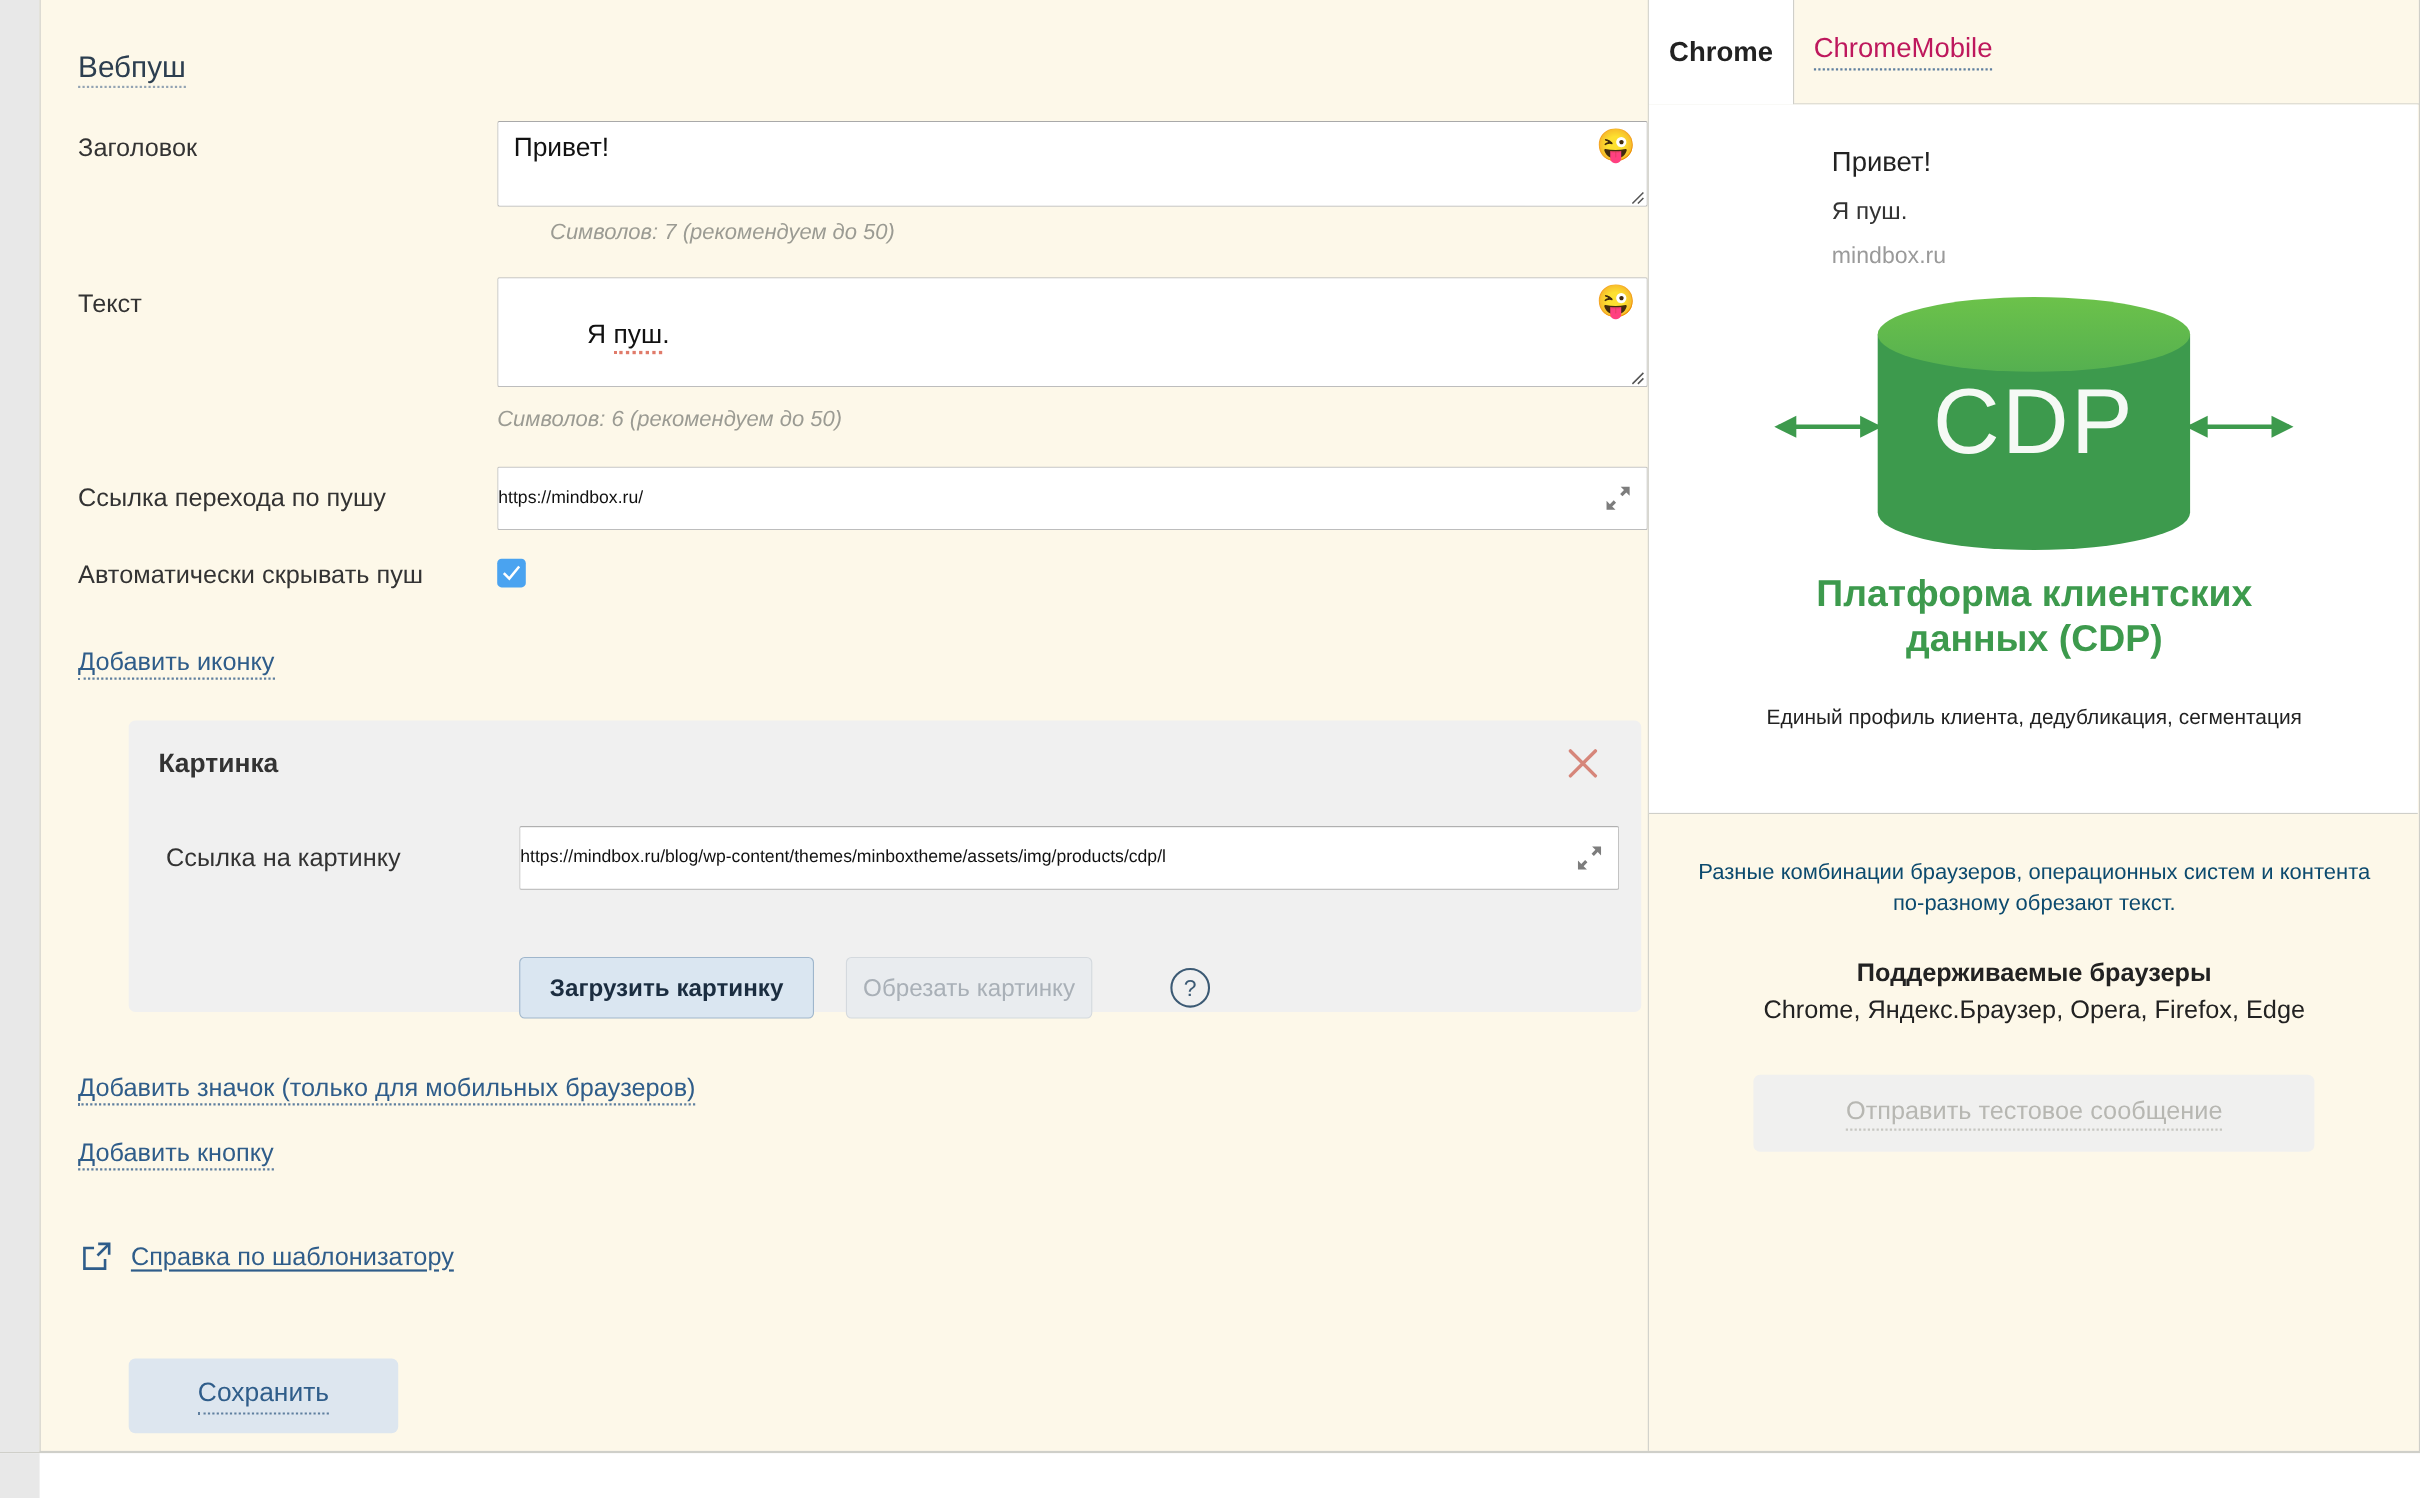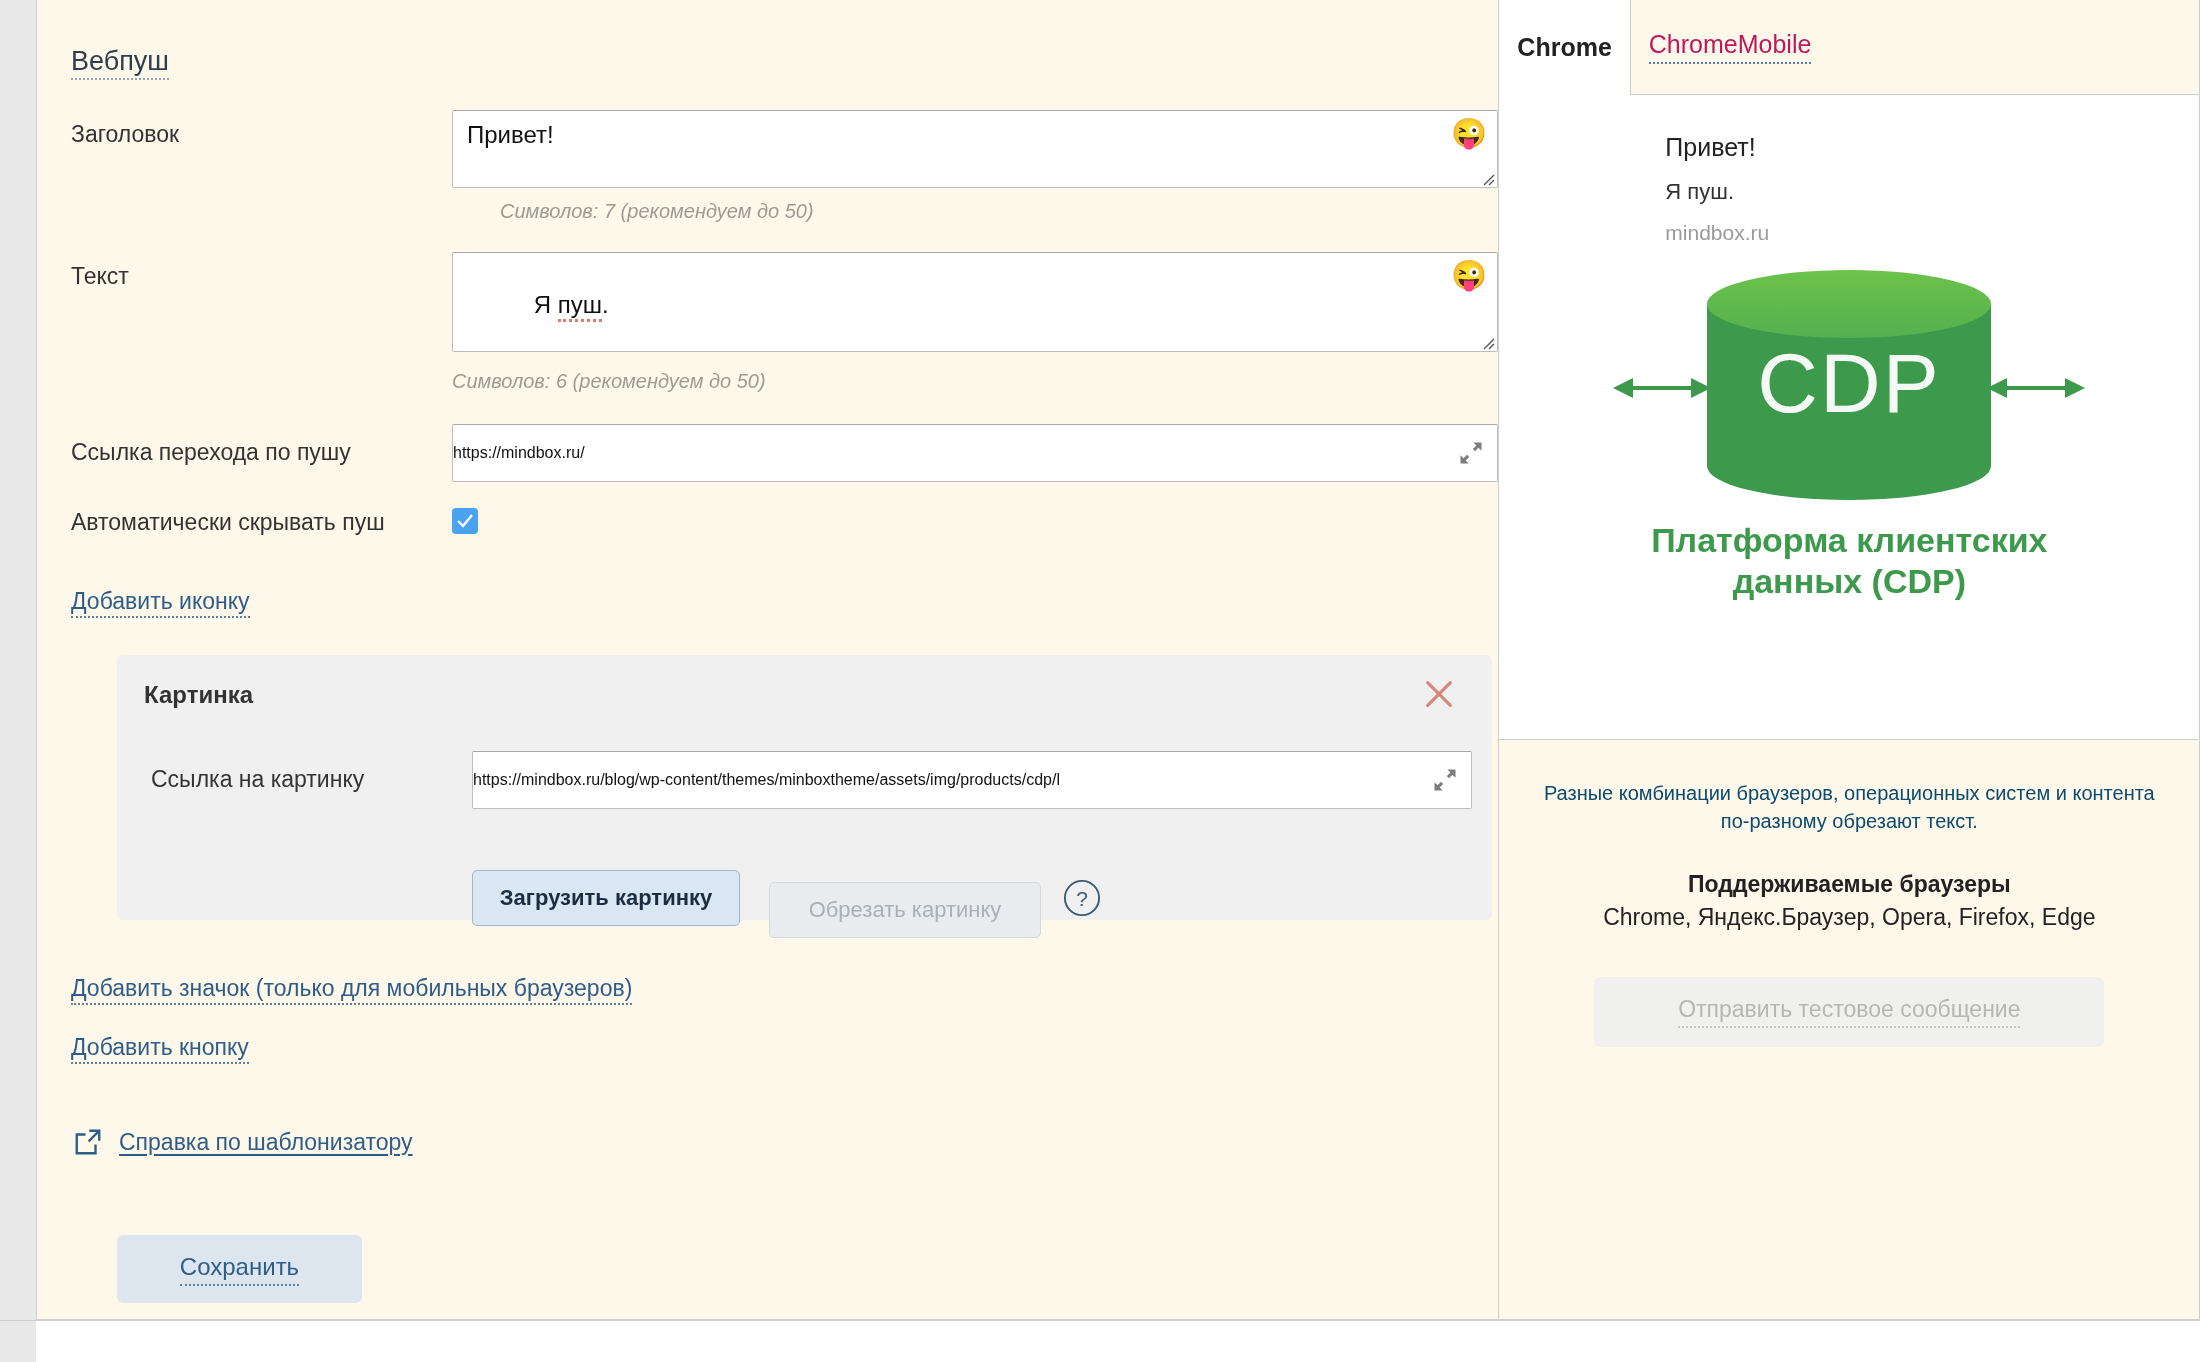--- a/index.html
+++ b/index.html
@@ -452,21 +452,21 @@
           <div class="inp-text" style="max-width:940px;">https://mindbox.ru/blog/wp-content/themes/minboxtheme/assets/img/products/cdp/l</div>
           <svg class="expand-icon" viewBox="0 0 24 24">
             <path d="M14 3 L21 3 L21 10 L18.4 7.4 L15.4 10.4 L13.6 8.6 L16.6 5.6 Z" fill="#7d7d7d"></path>
             <path d="M10 21 L3 21 L3 14 L5.6 16.6 L8.6 13.6 L10.4 15.4 L7.4 18.4 Z" fill="#7d7d7d"></path>
           </svg>
         </div>
 
 
         <div class="btn btn-primary" style="left:355px; top:215px; width:268px; height:56px;">Загрузить картинку</div>
 
-        <div class="btn btn-disabled" style="left:652px; top:215px; width:272px; height:56px;margin-top:12px;">Обрезать картинку</div>
+        <div class="btn btn-disabled" style="left:652px; top:215px; width:224px; height:56px;">Обрезать картинку</div>
 
         <svg class="help-icon" style="left:946px; top:224px;" viewBox="0 0 40 40">
           <circle cx="20" cy="20" r="18" fill="none" stroke="#3c5a74" stroke-width="2"></circle>
           <text x="20" y="28" text-anchor="middle" font-size="22" font-family="Liberation Sans, sans-serif" fill="#3c5a74">?</text>
         </svg>
       </div>
 
       <div class="dlink" style="left:34px; top:975px;">Добавить значок (только для мобильных браузеров)</div>
 
       <div class="dlink" style="left:34px; top:1034px;">Добавить кнопку</div>
@@ -518,20 +518,21 @@
             <polygon points="122,128 102,118 102,138" fill="#3d9a4d"></polygon>
             <polygon points="398,128 418,118 418,138" fill="#3d9a4d"></polygon>
             <polygon points="496,128 476,118 476,138" fill="#3d9a4d"></polygon>
 
             <path d="M118 44 L118 206 A142 34 0 0 0 402 206 L402 44 Z" fill="#3d9a4d"></path>
             <ellipse cx="260" cy="44" rx="142" ry="34" fill="url(#topg)"></ellipse>
             <text x="260" y="152" text-anchor="middle" font-size="84" font-family="Liberation Sans, sans-serif" fill="#ffffff" letter-spacing="2" opacity="0.95">CDP</text>
           </svg>
 
           <div class="cdp-caption">Платформа клиентских данных (CDP)</div>
+          <div class="cdp-sub">Единый профиль клиента, дедубликация, сегментация</div>
         </div>
       </div>
 
       <div class="preview-foot">
         <div class="foot-note">Разные комбинации браузеров, операционных систем и контента по-разному обрезают текст.</div>
         <div class="foot-strong">Поддерживаемые браузеры</div>
         <div class="foot-browsers">Chrome, Яндекс.Браузер, Opera, Firefox, Edge</div>
 
         <div class="test-btn">
           <span>Отправить тестовое сообщение</span>

